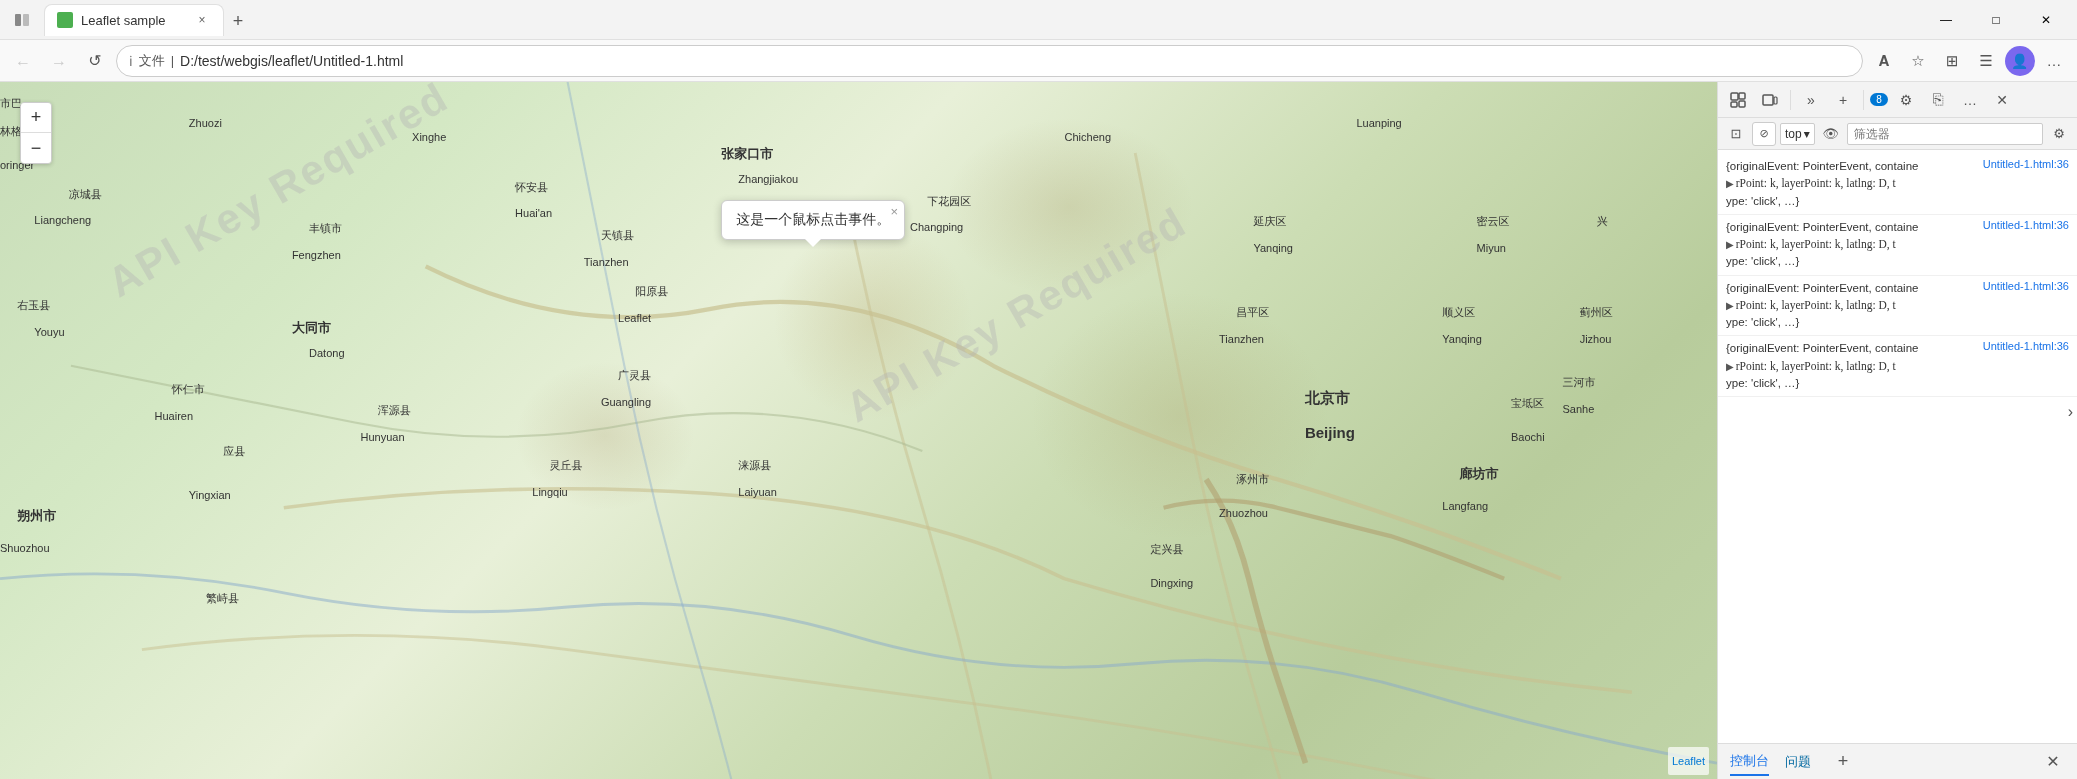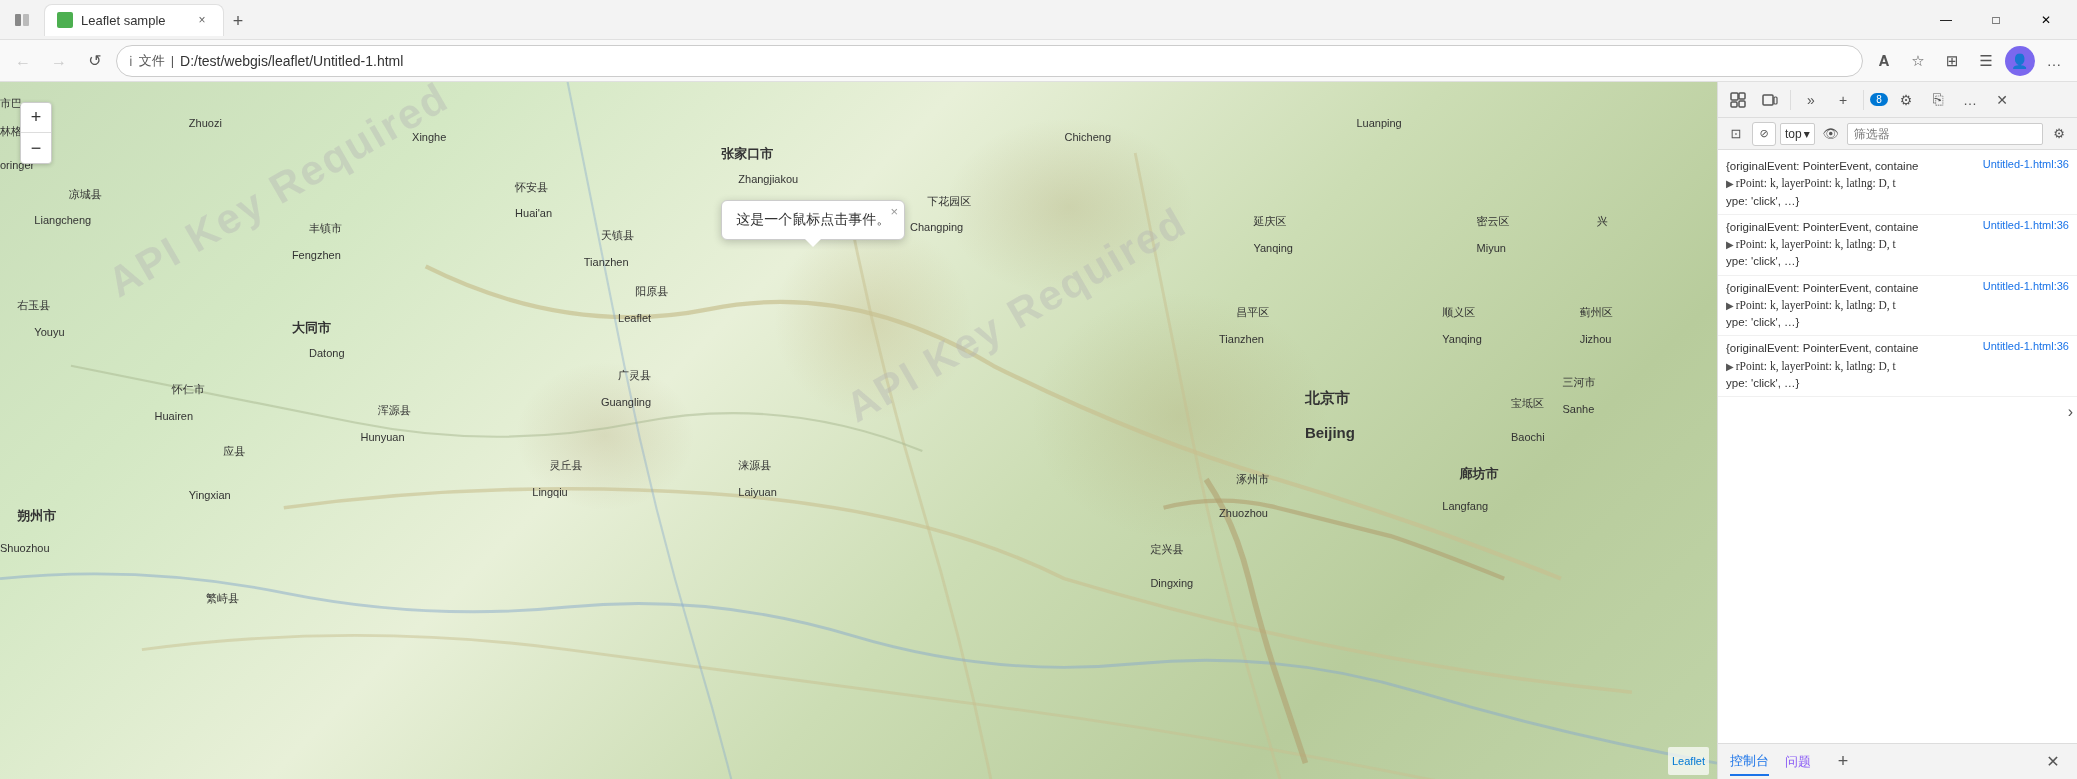--- a/index.html
+++ b/index.html
@@ -221,21 +221,21 @@
       position: absolute; right: 4px; top: 50%; transform: translateY(-50%);
       font-size: 16px; color: #555; cursor: pointer;
     }
 
     
     .devtools-bottom {
       height: 36px; background: #f3f3f3; border-top: 1px solid #ddd;
       display: flex; align-items: center; padding: 0 12px; gap: 16px;
     }
     .devtools-tab {
-      font-size: 13px; color: #8b5cf6; cursor: pointer; padding: 4px 0;
+      font-size: 13px; color: #0369a1; cursor: pointer; padding: 4px 0;
     }
     .devtools-tab.active {
       color: #1a73e8; border-bottom: 2px solid #1a73e8;
     }
     .devtools-add-btn {
       width: 24px; height: 24px; border: none; background: transparent;
       font-size: 18px; color: #555; cursor: pointer; margin-left: 4px;
     }
     .devtools-close-btn {
       margin-left: auto; width: 24px; height: 24px; border: none; background: transparent;

